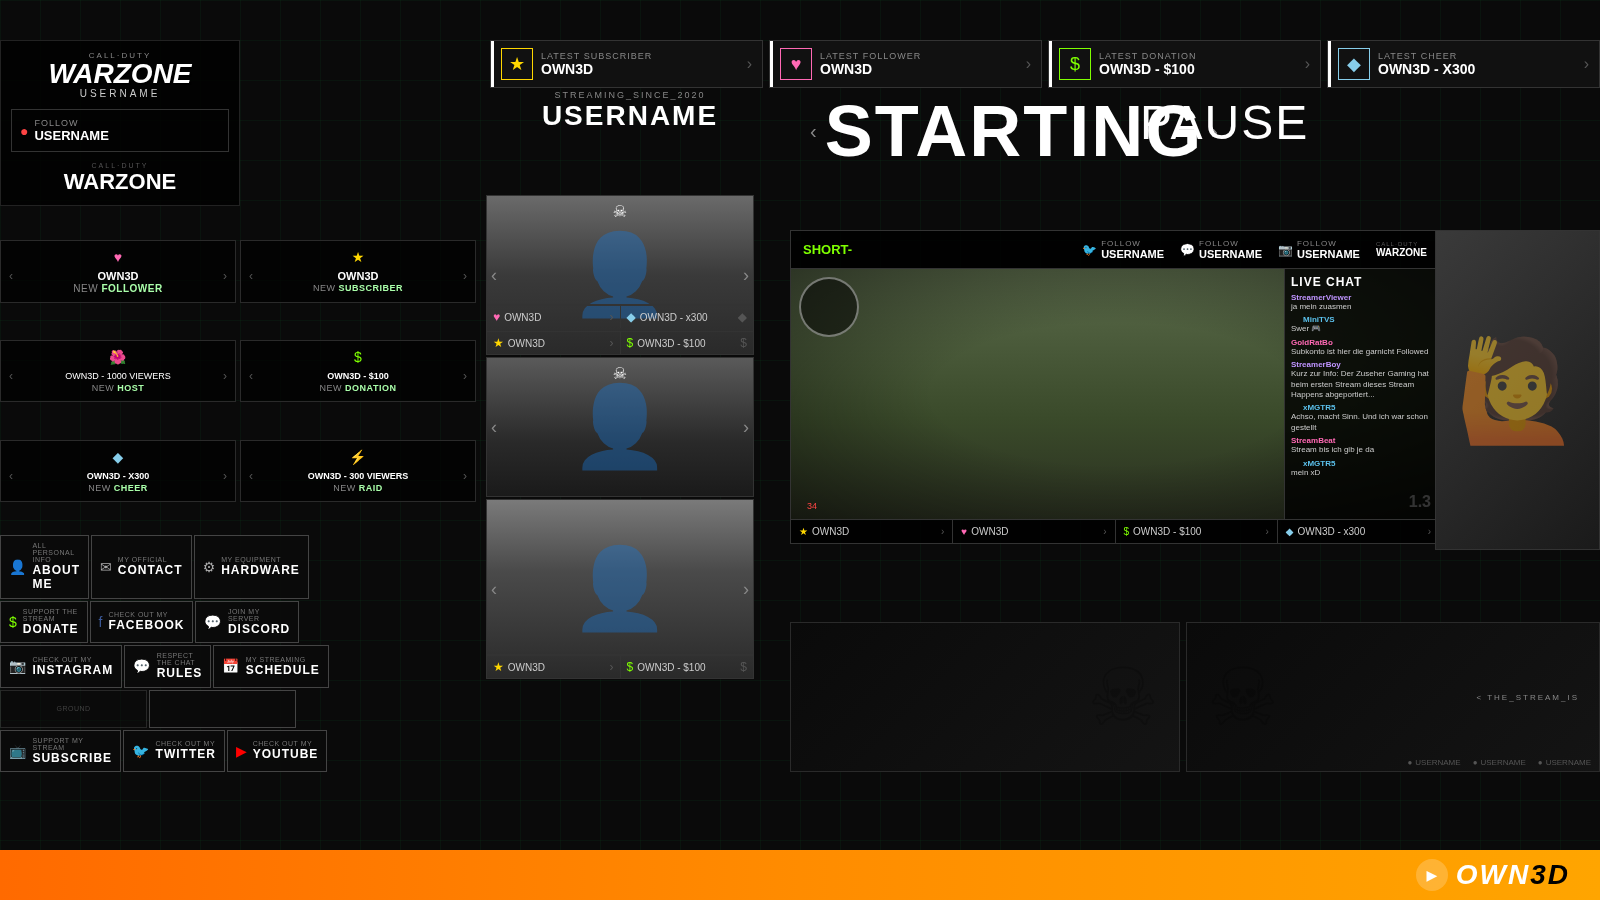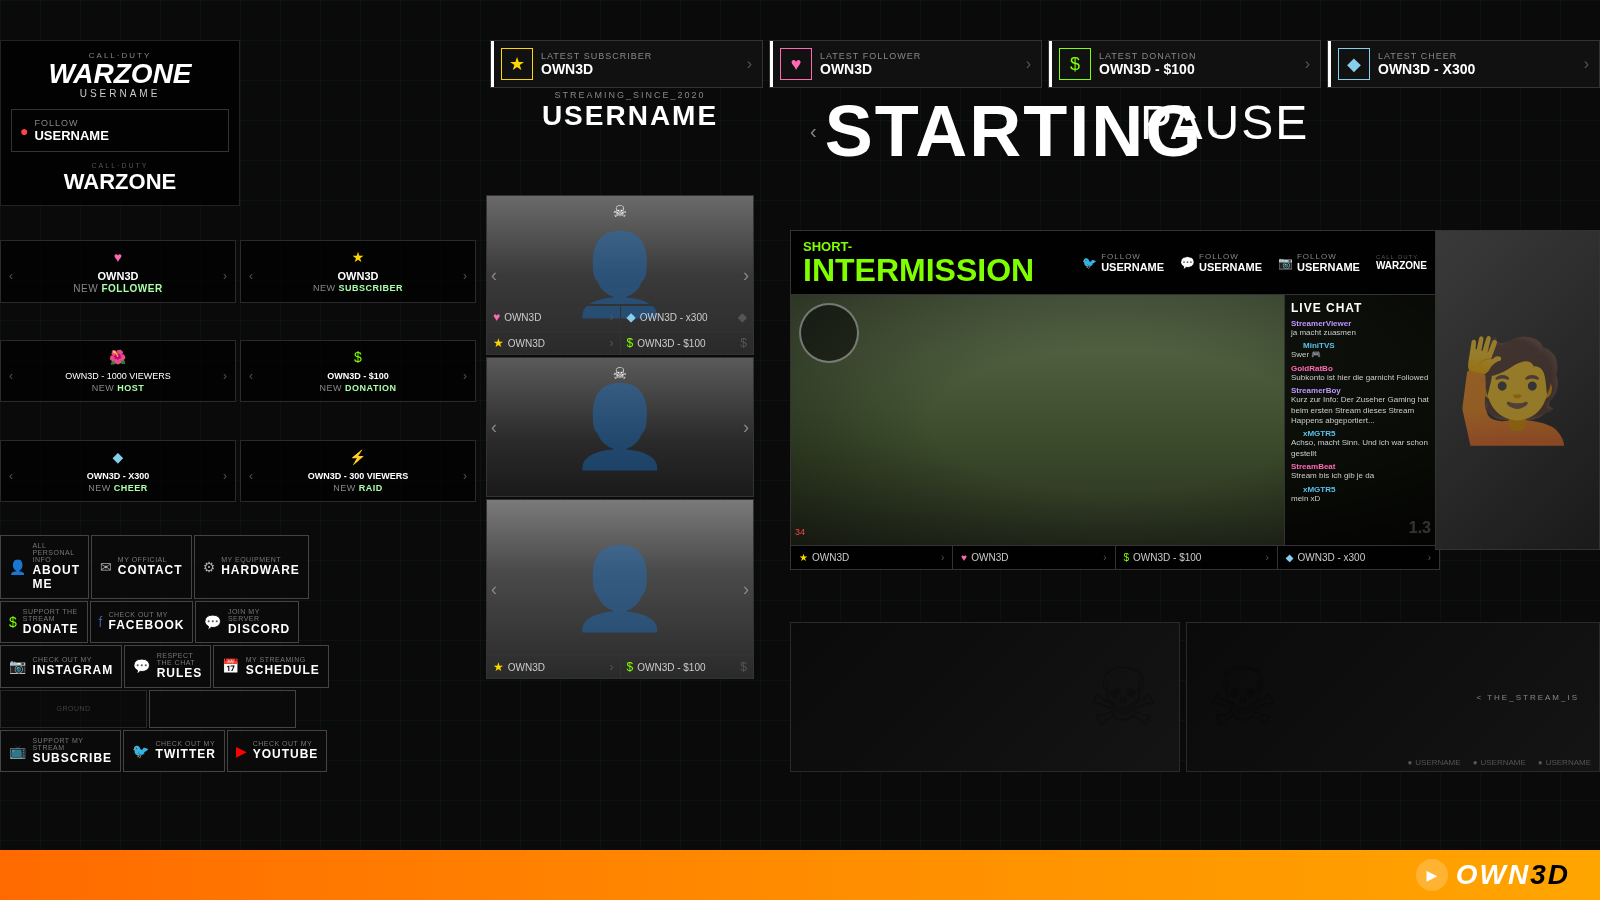--- a/index.html
+++ b/index.html
@@ -423,21 +423,21 @@
       height: 60px;
       border-radius: 50%;
       border: 2px solid rgba(255,255,255,0.4);
       background: rgba(0,0,0,0.5);
       overflow: hidden;
     }
 
     .game-score {
       position: absolute;
       bottom: 8px;
-      left: 4px;
+      left: 16px;
       font-size: 9px;
       color: #fff;
     }
 
     .game-ammo {
       position: absolute;
       bottom: 8px;
       right: 8px;
       font-size: 9px;
       color: #fff;
@@ -919,21 +919,20 @@
       <div style="text-align:center;font-size:9px;color:#888;text-transform:uppercase;letter-spacing:0.5px;">
         NEW <span style="color:#aaffaa;font-weight:bold;text-align:right;">RAID</span>
       </div>
     </div>
   </div>
 
   <div class="intermission-panel">
     <div class="intermission-header">
       <div>
         <div style="font-size:13px;font-weight:900;color:#7fff00;font-family:Impact,sans-serif;text-transform:uppercase;">SHORT-</div>
-        <div class="intermission-title">INTERMISSION</div>
       </div>
       <div class="intermission-follow-row">
         <div class="intermission-follow-item">
           <span class="intermission-follow-icon">🐦</span>
           <div>
             <div class="intermission-follow-text">FOLLOW</div>
             <div class="intermission-follow-name">USERNAME</div>
           </div>
         </div>
         <div class="intermission-follow-item">
@@ -964,21 +963,21 @@
         </div>
         <div class="game-ammo">
           <span style="color:#fff;font-size:16px;font-weight:bold;">1.3</span>
         </div>
       </div>
 
       <div class="live-chat">
         <div class="live-chat-title">LIVE CHAT</div>
         <div class="chat-message">
           <div class="chat-user purple">StreamerViewer</div>
-          <div class="chat-text">ja macht zuasmen</div>
+          <div class="chat-text">ja mein zuasmen</div>
         </div>
         <div class="chat-message">
           <div class="chat-user blue">MiniTVS</div>
           <div class="chat-text">Swer 🎮</div>
         </div>
         <div class="chat-message">
           <div class="chat-user pink">GoldRatBo</div>
           <div class="chat-text">Subkonto ist hier die garnicht Followed</div>
         </div>
         <div class="chat-message">

